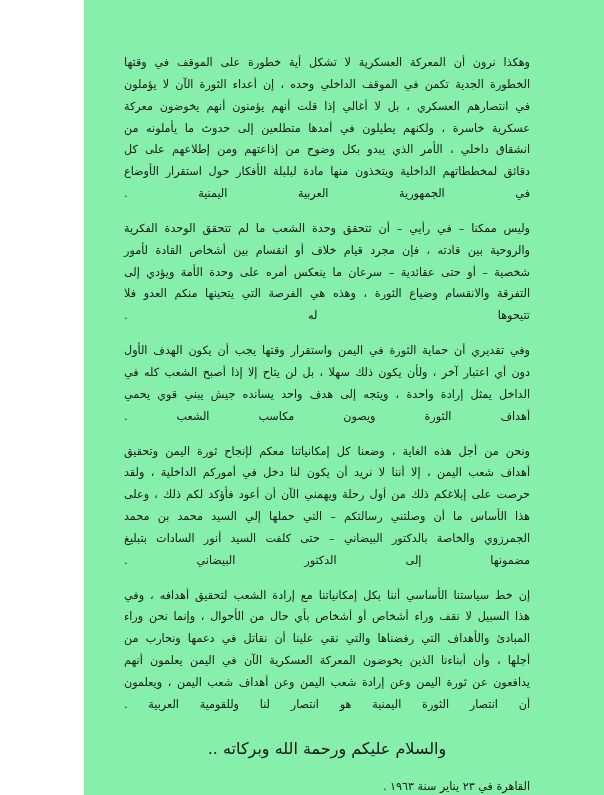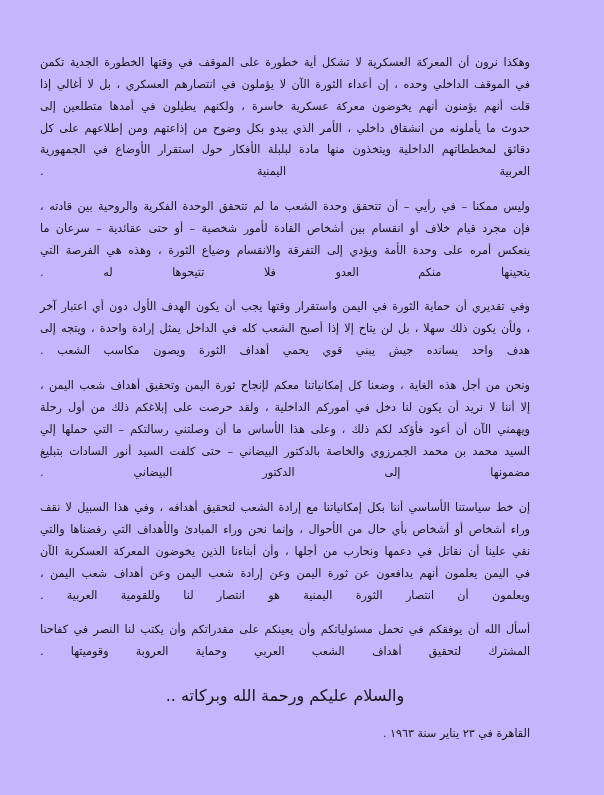--- a/index.html
+++ b/index.html
@@ -9,23 +9,23 @@
   }
   body {
     width: 604px;
     height: 795px;
     font-family: "DejaVu Sans", sans-serif;
     color: #111111;
     overflow: hidden;
   }
   .page {
     position: relative;
-    width: 604px;
+    width: 520px;
     height: 795px;
-    background: #c4b5fd;
+    background: #86efac;
     box-sizing: border-box;
     padding: 52px 74px 30px 40px;
   }
   .doc-body {
     direction: rtl;
     text-align: justify;
     text-align-last: justify;
   }
   p.para {
     margin: 0 0 13px 0;
@@ -62,21 +62,20 @@
 <body>
 
 <div class="page">
   <div class="doc-body">
 
     <p class="para">وهكذا نرون أن المعركة العسكرية لا تشكل أية خطورة على الموقف في وقتها الخطورة الجدية تكمن في الموقف الداخلي وحده ، إن أعداء الثورة الآن لا يؤملون في انتصارهم العسكري ، بل لا أغالي إذا قلت أنهم يؤمنون أنهم يخوضون معركة عسكرية خاسرة ، ولكنهم يطيلون في أمدها متطلعين إلى حدوث ما يأملونه من انشقاق داخلي ، الأمر الذي يبدو بكل وضوح من إذاعتهم ومن إطلاعهم على كل دقائق لمخططاتهم الداخلية ويتخذون منها مادة لبلبلة الأفكار حول استقرار الأوضاع في الجمهورية العربية اليمنية .</p>
     <p class="para">وليس ممكنا – في رأيي – أن تتحقق وحدة الشعب ما لم تتحقق الوحدة الفكرية والروحية بين قادته ، فإن مجرد قيام خلاف أو انقسام بين أشخاص القادة لأمور شخصية – أو حتى عقائدية – سرعان ما ينعكس أمره على وحدة الأمة ويؤدي إلى التفرقة والانقسام وضياع الثورة ، وهذه هي الفرصة التي يتحينها منكم العدو فلا تتيحوها له .</p>
     <p class="para">وفي تقديري أن حماية الثورة في اليمن واستقرار وقتها يجب أن يكون الهدف الأول دون أي اعتبار آخر ، ولأن يكون ذلك سهلا ، بل لن يتاح إلا إذا أصبح الشعب كله في الداخل يمثل إرادة واحدة ، ويتجه إلى هدف واحد يسانده جيش يبني قوي يحمي أهداف الثورة ويصون مكاسب الشعب .</p>
     <p class="para">ونحن من أجل هذه الغاية ، وضعنا كل إمكانياتنا معكم لإنجاح ثورة اليمن وتحقيق أهداف شعب اليمن ، إلا أننا لا نريد أن يكون لنا دخل في أموركم الداخلية ، ولقد حرصت على إبلاغكم ذلك من أول رحلة ويهمني الآن أن أعود فأؤكد لكم ذلك ، وعلى هذا الأساس ما أن وصلتني رسالتكم – التي حملها إلي السيد محمد بن محمد الجمرزوي والخاصة بالدكتور البيضاني – حتى كلفت السيد أنور السادات بتبليغ مضمونها إلى الدكتور البيضاني .</p>
     <p class="para">إن خط سياستنا الأساسي أننا بكل إمكانياتنا مع إرادة الشعب لتحقيق أهدافه ، وفي هذا السبيل لا نقف وراء أشخاص أو أشخاص بأي حال من الأحوال ، وإنما نحن وراء المبادئ والأهداف التي رفضناها والتي نقي علينا أن نقاتل في دعمها ونحارب من أجلها ، وأن أبناءنا الذين يخوضون المعركة العسكرية الآن في اليمن يعلمون أنهم يدافعون عن ثورة اليمن وعن إرادة شعب اليمن وعن أهداف شعب اليمن ، ويعلمون أن انتصار الثورة اليمنية هو انتصار لنا وللقومية العربية .</p>
-    <p class="para">أسأل الله أن يوفقكم في تحمل مسئولياتكم وأن يعينكم على مقدراتكم وأن يكتب لنا النصر في كفاحنا المشترك لتحقيق أهداف الشعب العربي وحماية العروبة وقوميتها .</p>
 
     <div class="spacer-sm"></div>
 
     <p class="closing">والسلام عليكم ورحمة الله وبركاته ..</p>
     <p class="signature-date">القاهرة في ٢٣ يناير سنة ١٩٦٣ .</p>
 
   </div>
 </div>
 
 </body></html>

